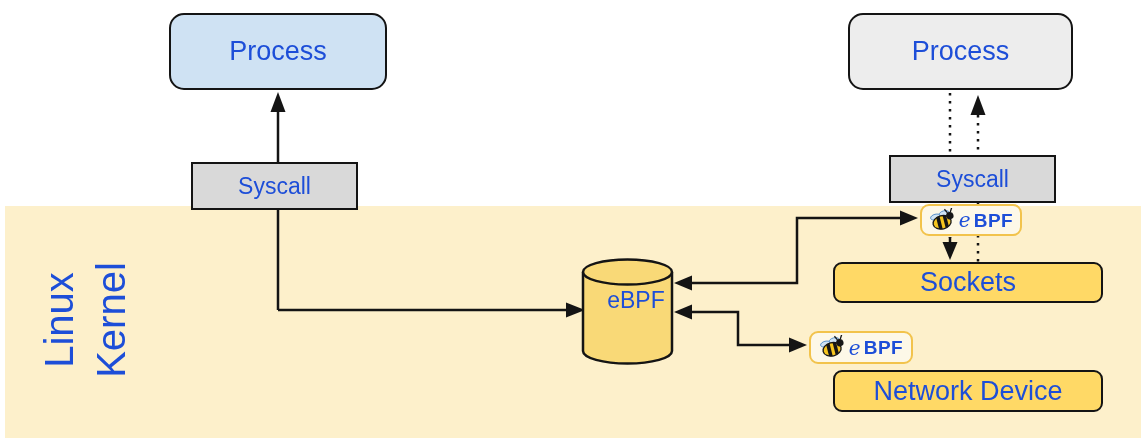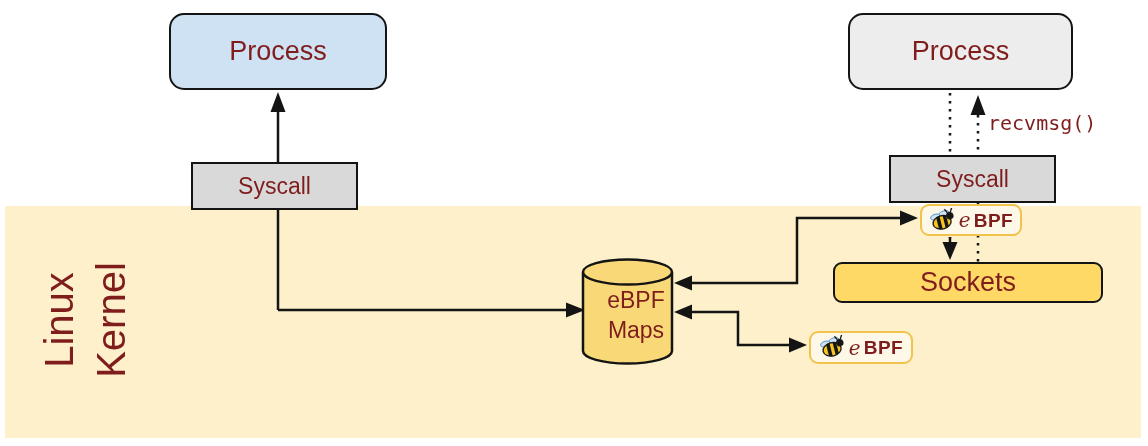--- a/index.html
+++ b/index.html
@@ -1,18 +1,18 @@
 <!DOCTYPE html>
 <html><head>
 <meta charset="utf-8">
 <style>
   html,body{margin:0;padding:0;background:#fff;}
   .canvas{
     position:relative;width:1148px;height:446px;background:#ffffff;
-    font-family:"Liberation Sans","DejaVu Sans",sans-serif;color:#7f1d1d;overflow:hidden;
+    font-family:"Liberation Sans","DejaVu Sans",sans-serif;color:#1d4ed8;overflow:hidden;
   }
   .kernel-bg{
     position:absolute;left:5px;top:206px;width:1136px;height:232px;
     background:#fdf0cb;z-index:0;
   }
   .arrow-layer{position:absolute;left:0;top:0;z-index:1;}
   .node{
     position:absolute;box-sizing:border-box;border:2.3px solid #141414;
     display:flex;align-items:center;justify-content:center;z-index:2;
   }
@@ -84,42 +84,43 @@
   </svg>
 
   <div class="node process" style="left:169px;top:13px;width:218px;height:77px;">
     <span>Process</span>
   </div>
 
   <div class="node process gray" style="left:848px;top:13px;width:225px;height:77px;">
     <span>Process</span>
   </div>
 
-  <div class="mono-label" style="left:988px;top:111px;">recvmsg()</div>
 
   <div class="node syscall" style="left:191px;top:162px;width:167px;height:48px;">
     <span>Syscall</span>
   </div>
 
   <div class="node syscall" style="left:889px;top:155px;width:167px;height:48px;">
     <span>Syscall</span>
   </div>
 
   <div class="kernel-label">
     <div>Linux</div>
     <div>Kernel</div>
   </div>
 
   <div class="maps-label">
     <div>eBPF</div>
-    <div>Maps</div>
   </div>
 
   <div class="node stackbox" style="left:833px;top:262px;width:270px;height:41px;">
     <span>Sockets</span>
+  </div>
+  <div class="node stackbox" style="left:833px;top:370px;width:270px;height:42px;">
+    <span>Network Device</span>
   </div>
 
   <div class="badge" style="left:920px;top:204px;width:102px;height:32px;">
     <svg class="bee" viewBox="0 0 32 30">
       <g transform="rotate(-14 16 15)">
         <ellipse cx="9" cy="9" rx="6.2" ry="3.4" fill="#cfe3f3" stroke="#4a86c5" stroke-width="1"></ellipse>
         <ellipse cx="20" cy="7.5" rx="6.2" ry="3.4" fill="#cfe3f3" stroke="#4a86c5" stroke-width="1"></ellipse>
         <ellipse cx="15" cy="17" rx="11" ry="8" fill="#f6c51e" stroke="#161616" stroke-width="1.6"></ellipse>
         <g clip-path="url(#beeclip)" fill="#161616">
           <rect x="9.5" y="8" width="4.2" height="18"></rect>

